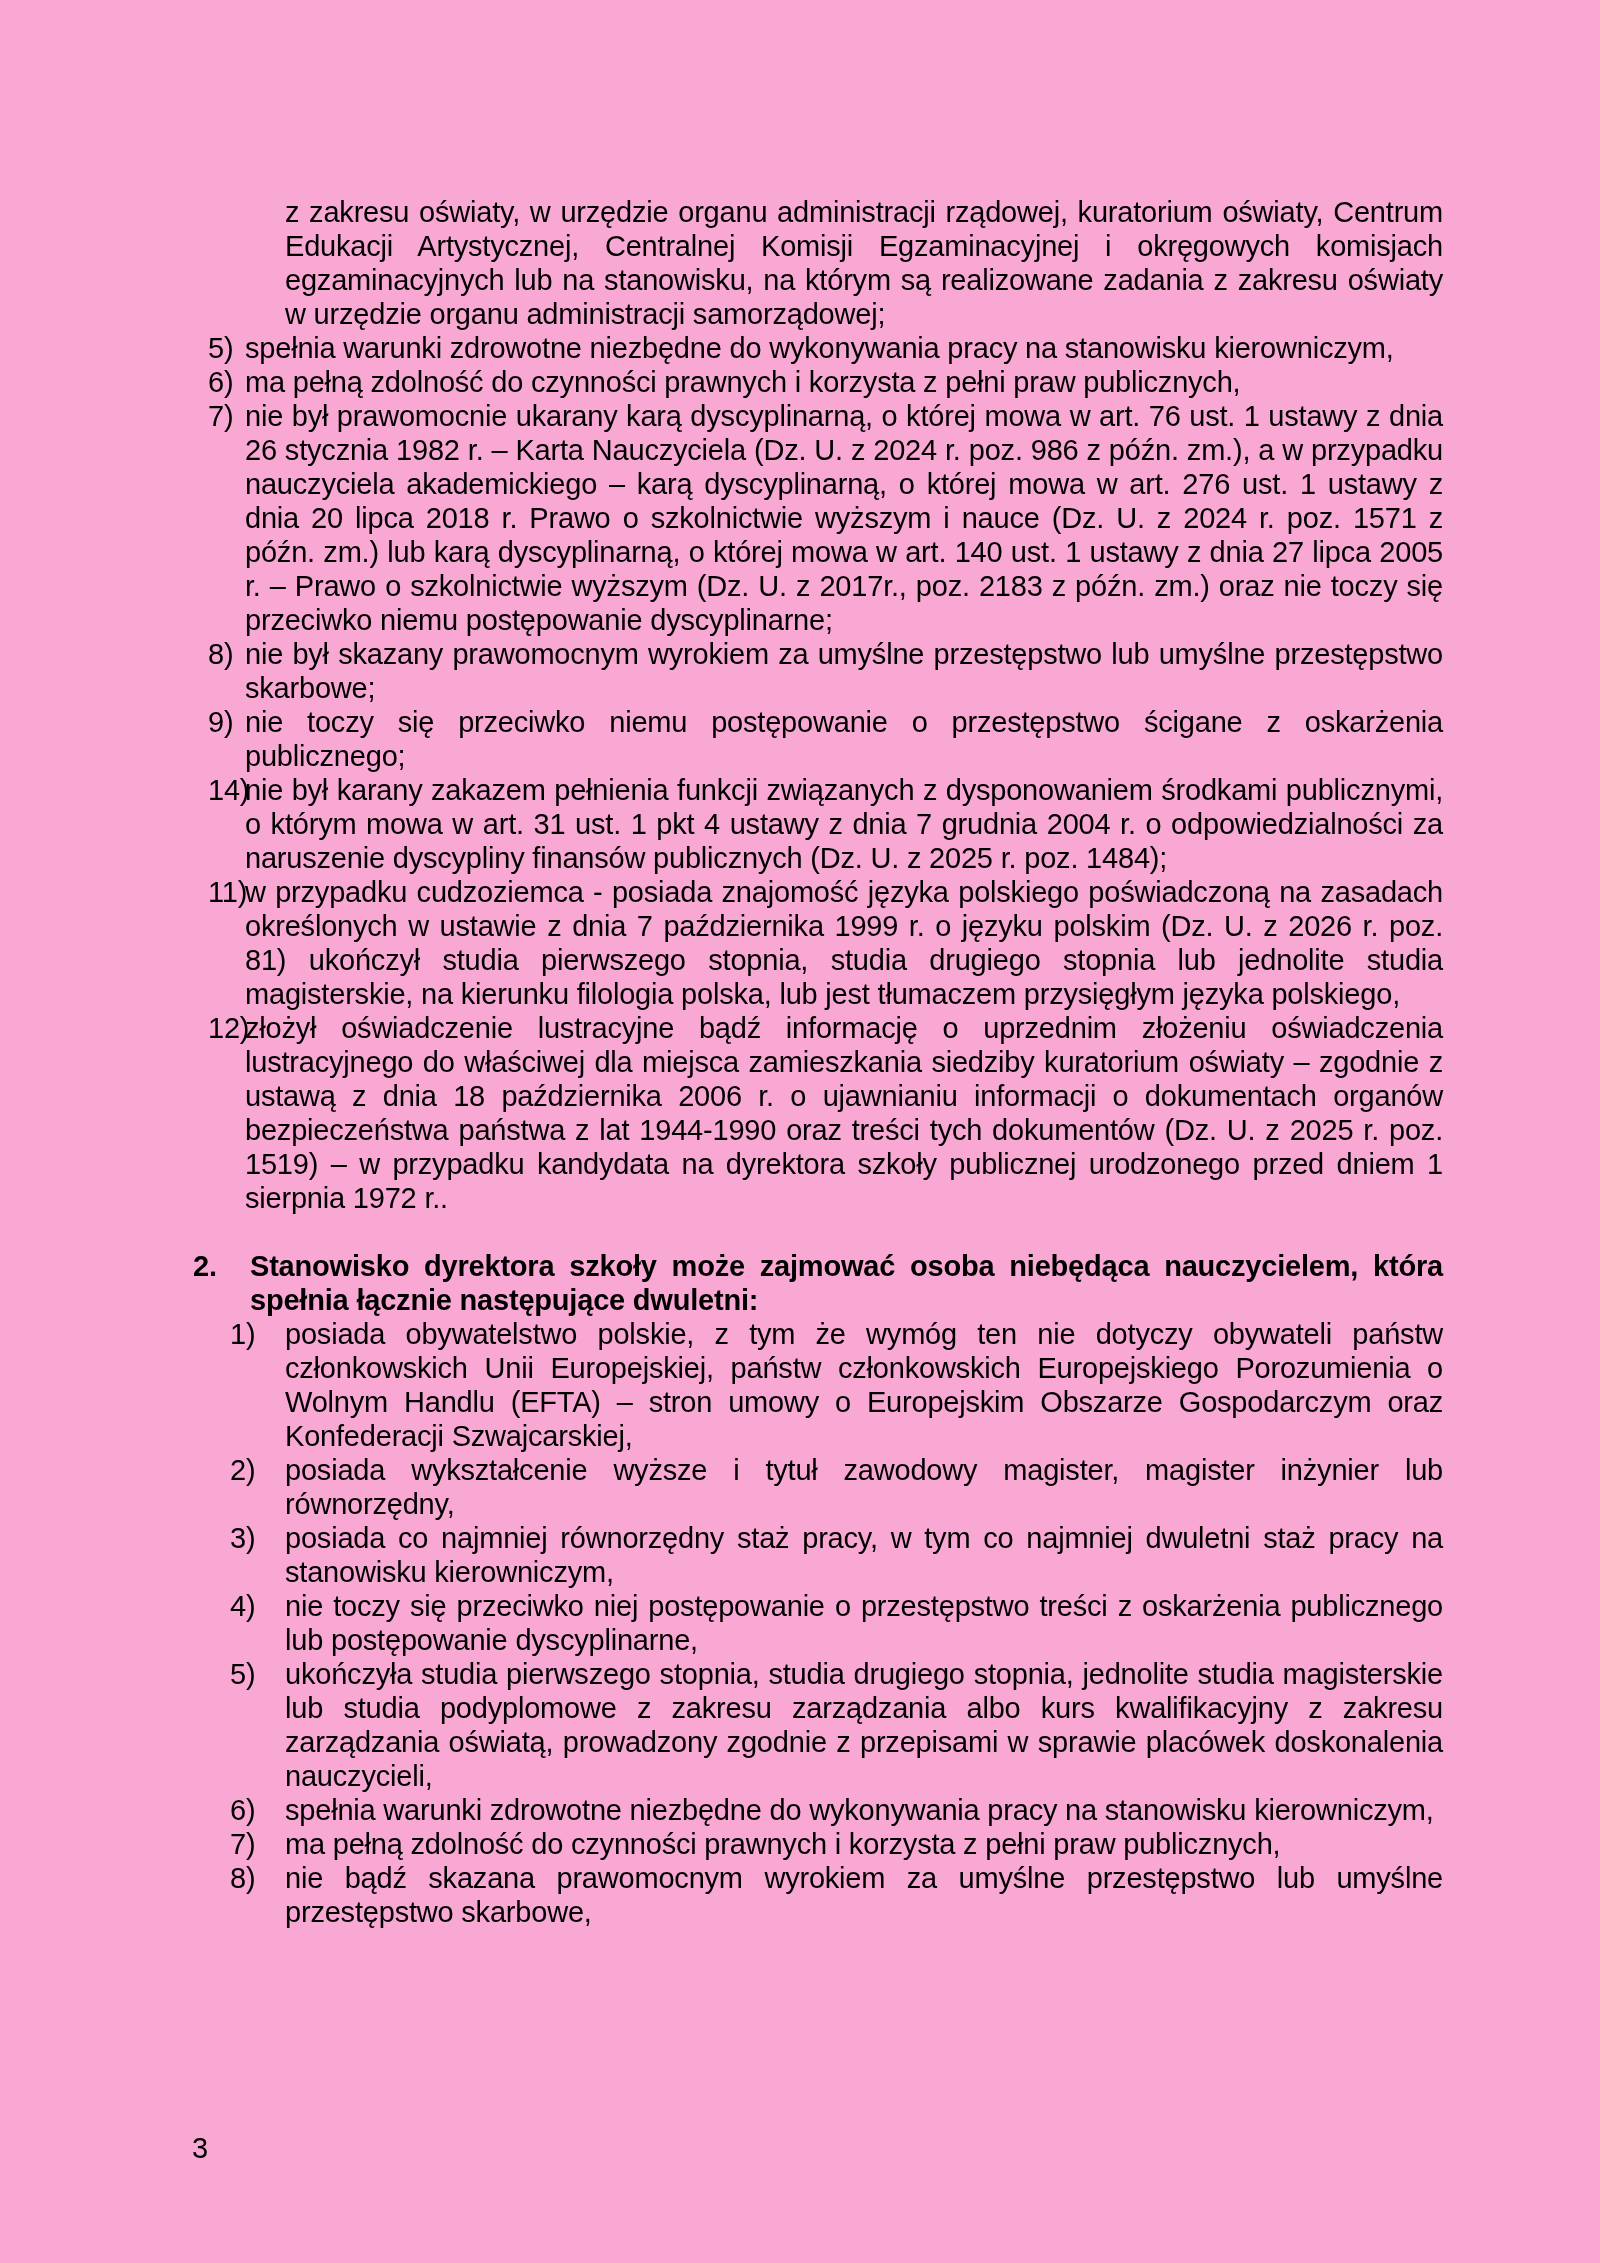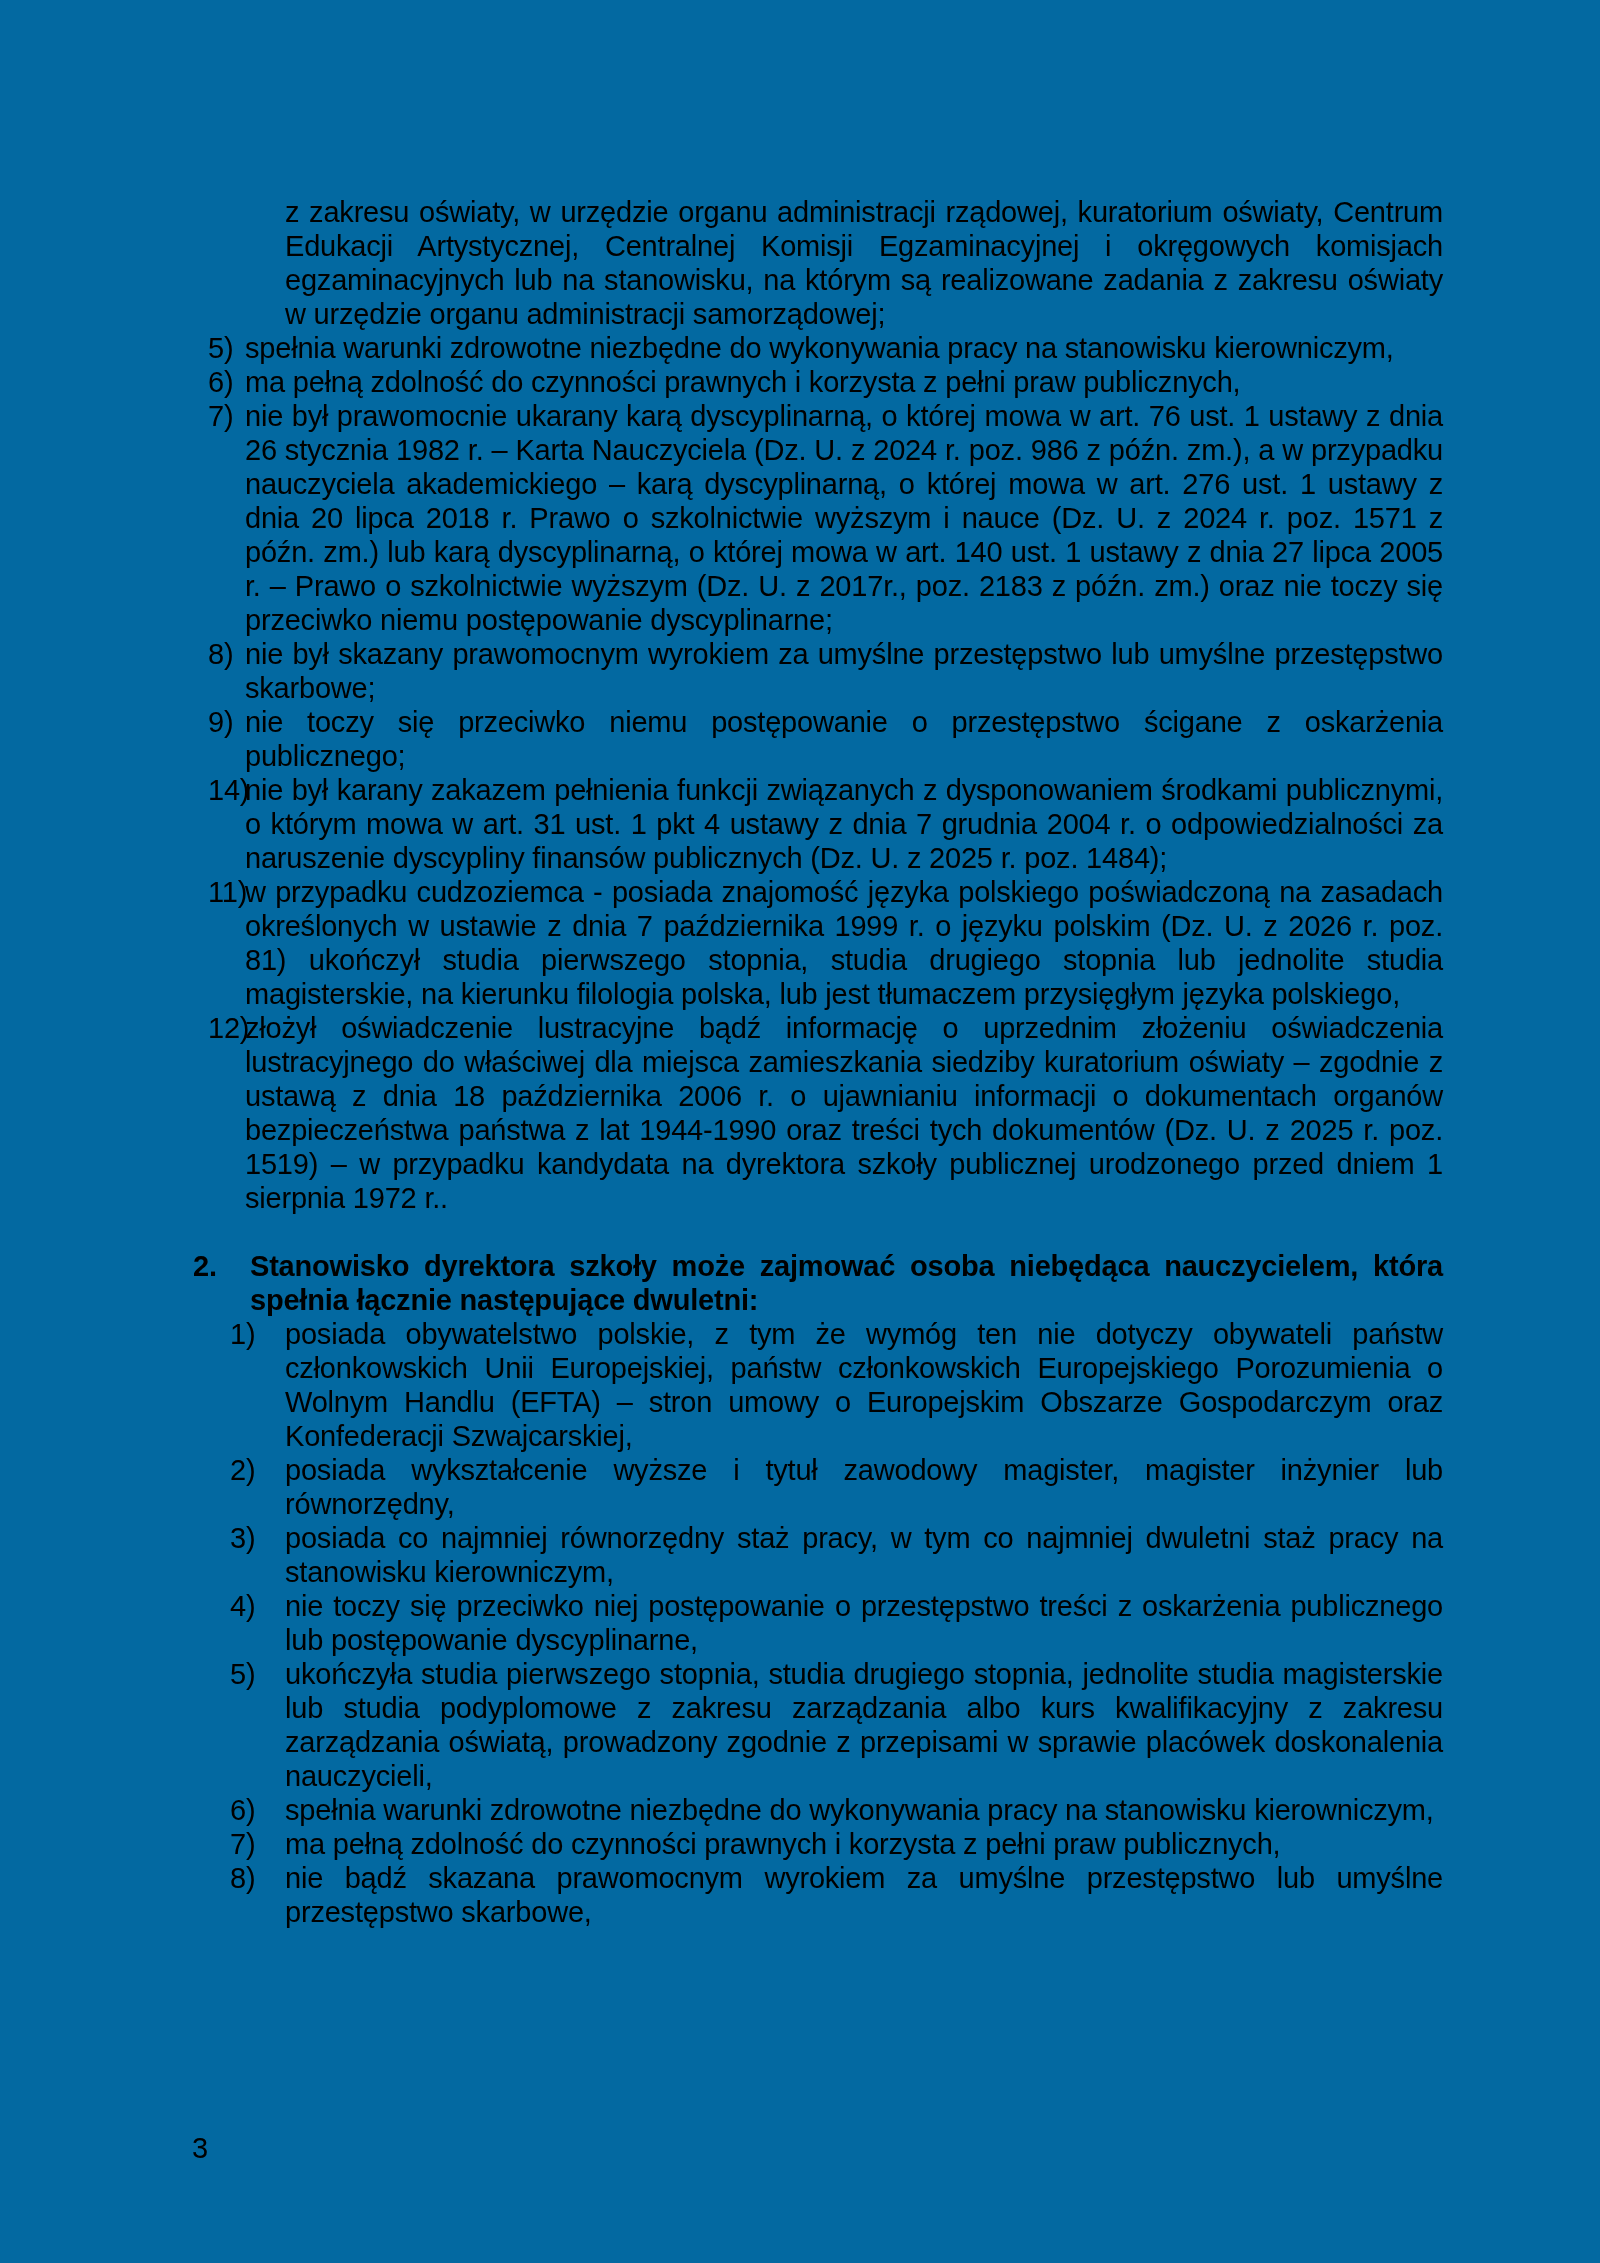--- a/index.html
+++ b/index.html
@@ -1,20 +1,20 @@
 <!DOCTYPE html>
 <html><head>
 <meta charset="utf-8">
 <style>
   html, body { margin: 0; padding: 0; background: #e8e8e8; }
   .page {
     position: relative;
     width: 1600px;
     height: 2263px;
-    background: #0369a1;
+    background: #f9a8d4;
     color: #000000;
     font-family: "Liberation Sans", sans-serif;
     font-size: 29px;
     line-height: 34px;
     letter-spacing: -0.2px;
     overflow: hidden;
   }
   .content {
     position: absolute;
     top: 195px;

